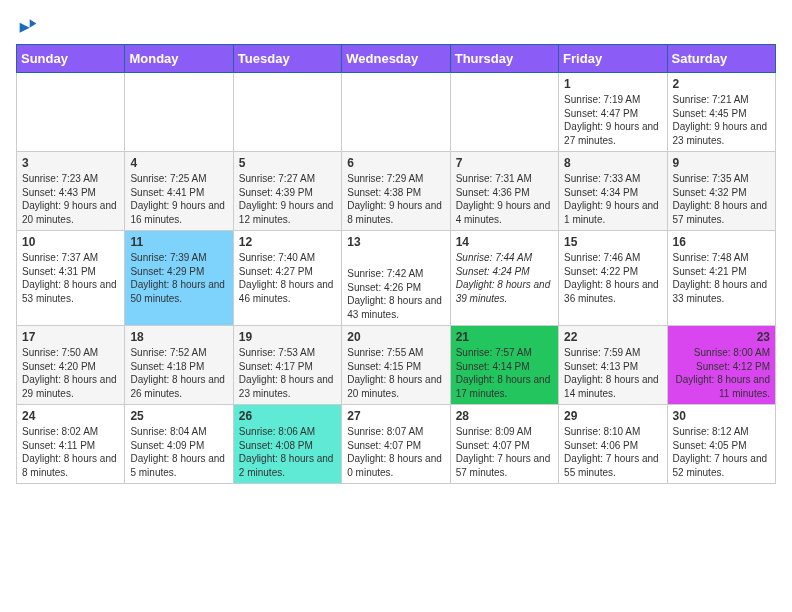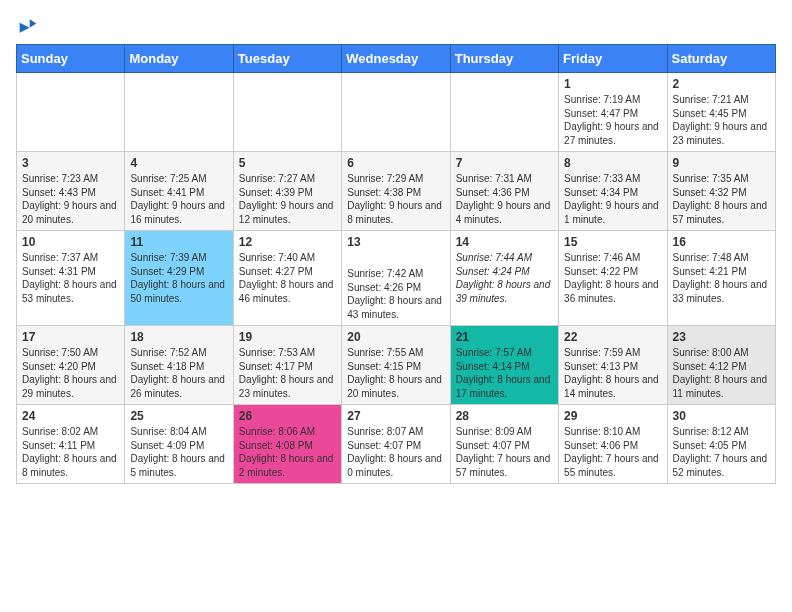--- a/index.html
+++ b/index.html
@@ -81,21 +81,21 @@
       font-size: 12px;
       display: block;
       margin-bottom: 2px;
     }
     .day-info {
       font-size: 10px;
       line-height: 1.35;
       color: #333;
     }
     .empty { background: #fff !important; }
-    .calendar thead tr th { background-color: #3b82f6; }
+    .calendar thead tr th { background-color: #8b5cf6; }
   </style>
 </head>
 <body>
 
 <div class="header">
   <div class="logo">
     <div class="logo-text">
       <span class="logo-general"></span>
       <svg class="logo-icon" viewBox="0 0 24 24">
         <polygon points="2,4 2,20 14,14 2,8" fill="#1a6bbf"></polygon>
@@ -250,53 +250,53 @@
           <div class="day-info" style="white-space: pre-line;">Sunrise: 7:53 AM
 Sunset: 4:17 PM
 Daylight: 8 hours and 23 minutes.</div>
         </td>
         <td style="background-color: rgb(245, 245, 245);">
           <span class="day-num">20</span>
           <div class="day-info" style="white-space: pre-line;">Sunrise: 7:55 AM
 Sunset: 4:15 PM
 Daylight: 8 hours and 20 minutes.</div>
         </td>
-        <td style="background-color: #14b8a6;">
+        <td style="background-color: #22c55e;">
           <span class="day-num">21</span>
           <div class="day-info" style="white-space: pre-line;">Sunrise: 7:57 AM
 Sunset: 4:14 PM
 Daylight: 8 hours and 17 minutes.</div>
         </td>
         <td style="background-color: rgb(245, 245, 245);">
           <span class="day-num">22</span>
           <div class="day-info" style="white-space: pre-line;">Sunrise: 7:59 AM
 Sunset: 4:13 PM
 Daylight: 8 hours and 14 minutes.</div>
         </td>
-        <td style="background-color: #e5e5e5;">
+        <td style="background-color: #d946ef; text-align: right;">
           <span class="day-num">23</span>
           <div class="day-info" style="white-space: pre-line;">Sunrise: 8:00 AM
 Sunset: 4:12 PM
 Daylight: 8 hours and 11 minutes.</div>
         </td>
       </tr>
       <tr>
         <td style="background-color: rgb(255, 255, 255);">
           <span class="day-num">24</span>
           <div class="day-info" style="white-space: pre-line;">Sunrise: 8:02 AM
 Sunset: 4:11 PM
 Daylight: 8 hours and 8 minutes.</div>
         </td>
         <td style="background-color: rgb(255, 255, 255);">
           <span class="day-num">25</span>
           <div class="day-info" style="white-space: pre-line;">Sunrise: 8:04 AM
 Sunset: 4:09 PM
 Daylight: 8 hours and 5 minutes.</div>
         </td>
-        <td style="background-color: #ec4899;">
+        <td style="background-color: #5eead4;">
           <span class="day-num">26</span>
           <div class="day-info" style="white-space: pre-line;">Sunrise: 8:06 AM
 Sunset: 4:08 PM
 Daylight: 8 hours and 2 minutes.</div>
         </td>
         <td style="background-color: rgb(255, 255, 255);">
           <span class="day-num">27</span>
           <div class="day-info" style="white-space: pre-line;">Sunrise: 8:07 AM
 Sunset: 4:07 PM
 Daylight: 8 hours and 0 minutes.</div>

